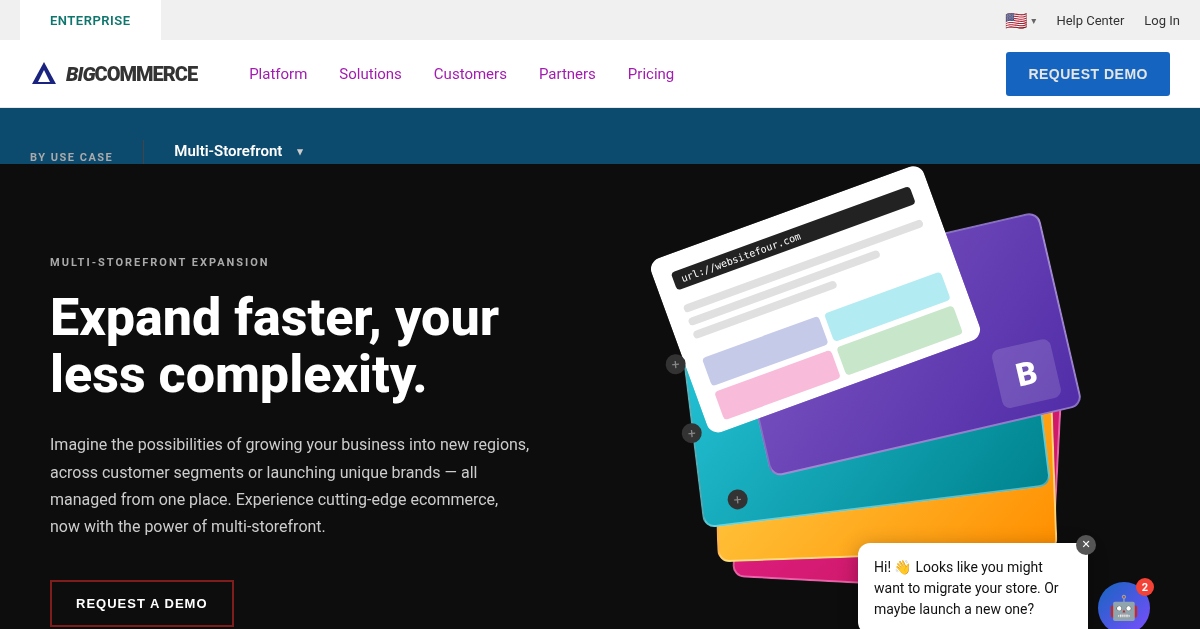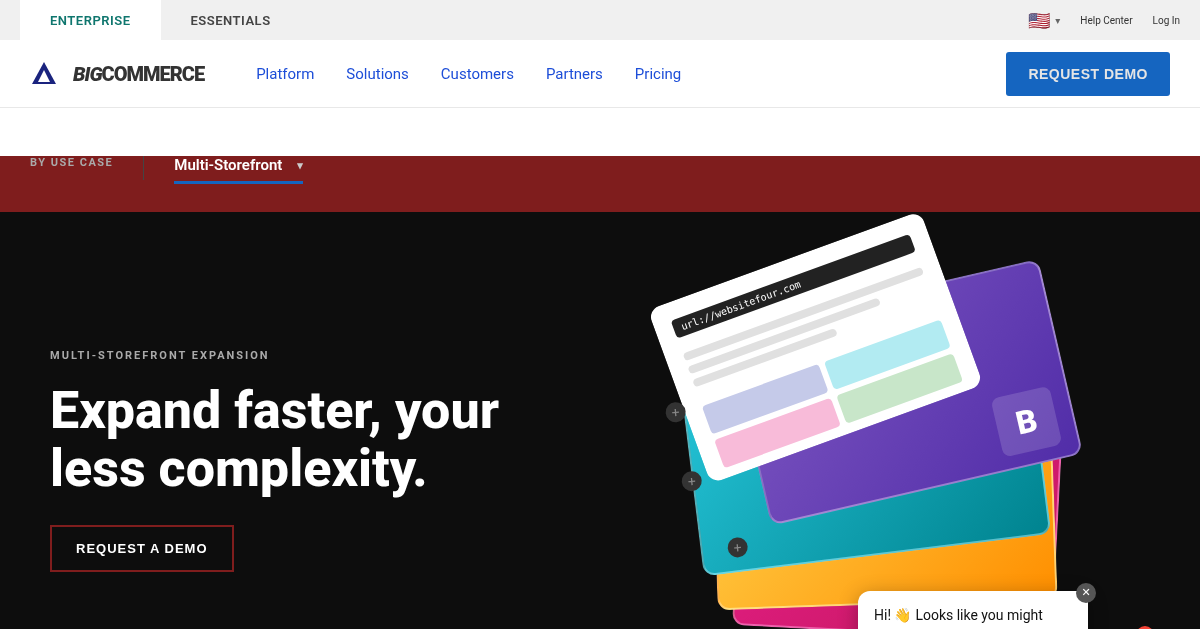--- a/index.html
+++ b/index.html
@@ -43,21 +43,21 @@
       align-items: center;
       gap: 4px;
       cursor: pointer;
       font-size: 18px;
     }
     .chevron-small {
       font-size: 10px;
       color: #666;
     }
     .top-bar-link {
-      font-size: 10px;
+      font-size: 13px;
       color: #333;
       cursor: pointer;
       text-decoration: none;
     }
 
     
     .nav {
       background: #fff;
       display: flex;
       align-items: center;
@@ -72,21 +72,21 @@
       text-decoration: none;
     }
     .nav-links {
       display: flex;
       align-items: center;
       gap: 8px;
       flex: 1;
     }
     .nav-link {
       font-size: 15px;
-      color: #1d4ed8;
+      color: #a21caf;
       cursor: pointer;
       padding: 8px 12px;
       display: flex;
       align-items: center;
       gap: 4px;
       text-decoration: none;
     }
     .nav-cta {
       margin-left: auto;
       background: #1565c0;
@@ -96,27 +96,26 @@
       letter-spacing: 0.5px;
       padding: 14px 22px;
       border: none;
       cursor: pointer;
       border-radius: 3px;
       text-transform: uppercase;
     }
 
     
     .sub-nav {
-      background: #7f1d1d;
+      background: #0c4a6e;
       height: 56px;
       display: flex;
-      align-items: flex-start;
+      align-items: flex-end;
       padding: 0 30px;
       gap: 30px;
-      margin-top: 48px;
     }
     .sub-nav-label {
       color: #aaa;
       font-size: 11px;
       font-weight: 700;
       letter-spacing: 1.5px;
       text-transform: uppercase;
     }
     .sub-nav-divider {
       width: 1px;
@@ -410,38 +409,35 @@
       font-weight: 700;
     }
   </style>
 </head>
 <body>
 
 <div class="top-bar">
   <div class="top-bar-tabs">
     <div class="top-bar-tab active">
       <span>ENTERPRISE</span>
-    </div>
-    <div class="top-bar-tab">
-      <span>ESSENTIALS</span>
     </div>
   </div>
   <div class="top-bar-right">
     <div class="flag-icon">
       <span>🇺🇸</span>
       <span class="chevron-small">▾</span>
     </div>
     <a class="top-bar-link">Help Center</a>
     <a class="top-bar-link">Log In</a>
   </div>
 </div>
 
 <nav class="nav">
   <a class="logo" href="#">
-    <div style="display:flex;align-items:center;gap:15px;">
+    <div style="display:flex;align-items:center;gap:8px;">
       <svg width="28" height="28" viewBox="0 0 28 28">
         <polygon points="14,2 26,24 2,24" fill="#1a237e"></polygon>
         <polygon points="14,10 20,22 8,22" fill="#fff"></polygon>
       </svg>
       <span style="font-size:20px;font-weight:900;color:#333;letter-spacing:-1px;">
         <span style="font-style:italic;">BIG</span><span>COMMERCE</span>
       </span>
     </div>
   </a>
 
@@ -472,20 +468,21 @@
   <div class="sub-nav-item">
     <span>Multi-Storefront</span>
     <span class="sub-nav-chevron">▾</span>
   </div>
 </div>
 
 <div class="hero">
   <div class="hero-content">
     <p class="hero-eyebrow">MULTI-STOREFRONT EXPANSION</p>
     <h1 class="hero-title">Expand faster, your less complexity.</h1>
+    <p class="hero-description">Imagine the possibilities of growing your business into new regions, across customer segments or launching unique brands — all managed from one place. Experience cutting-edge ecommerce, now with the power of multi-storefront.</p>
     <button class="hero-cta">REQUEST A DEMO</button>
   </div>
 
   <div class="hero-visual">
     <div class="cards-stack">
 
       <div class="card-layer card-pink"></div>
 
       <div class="card-layer card-yellow"></div>
 

